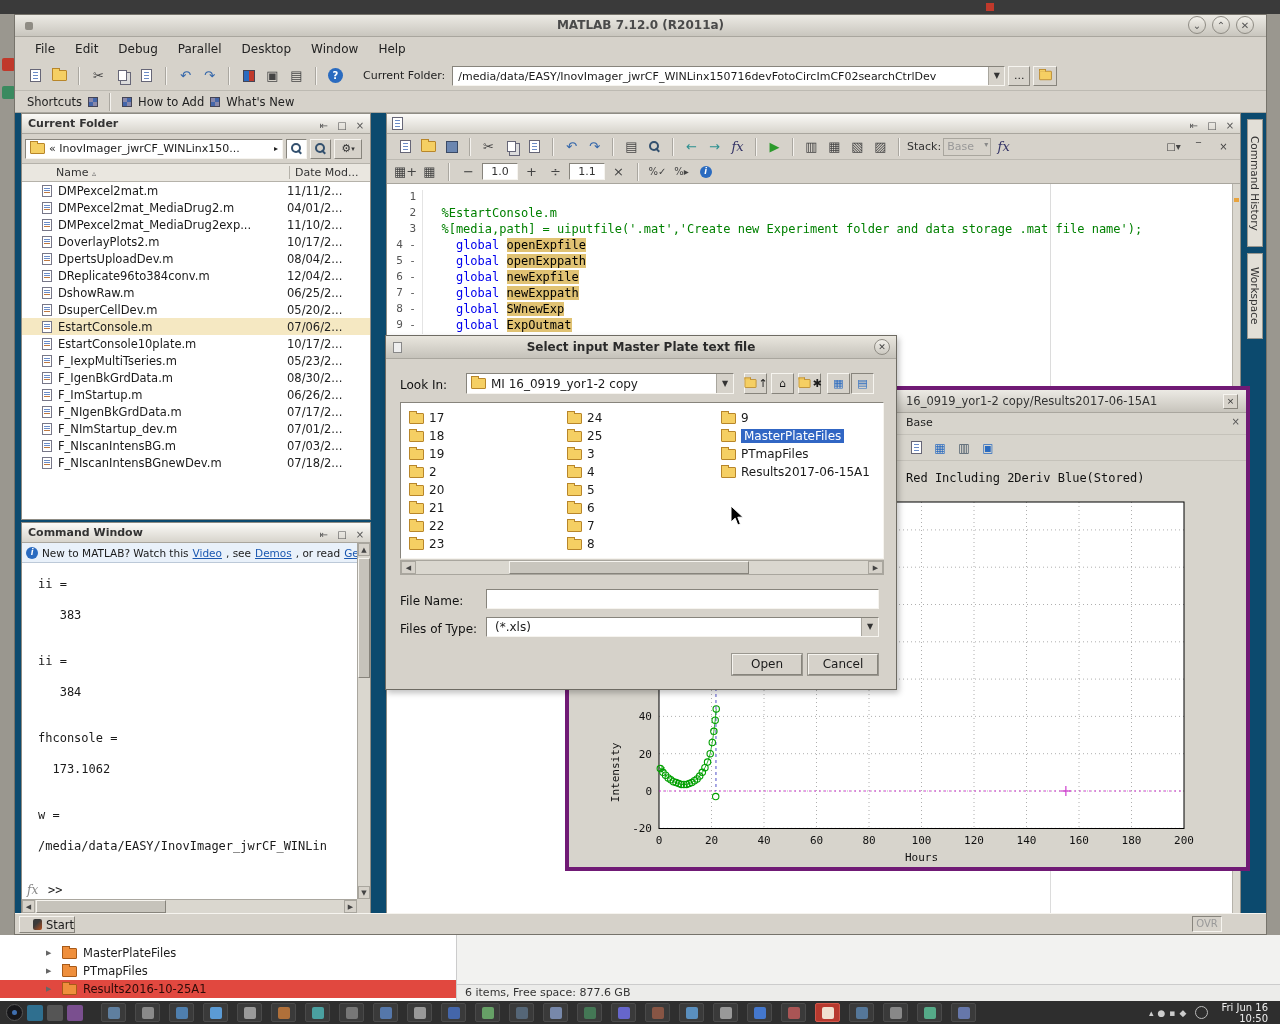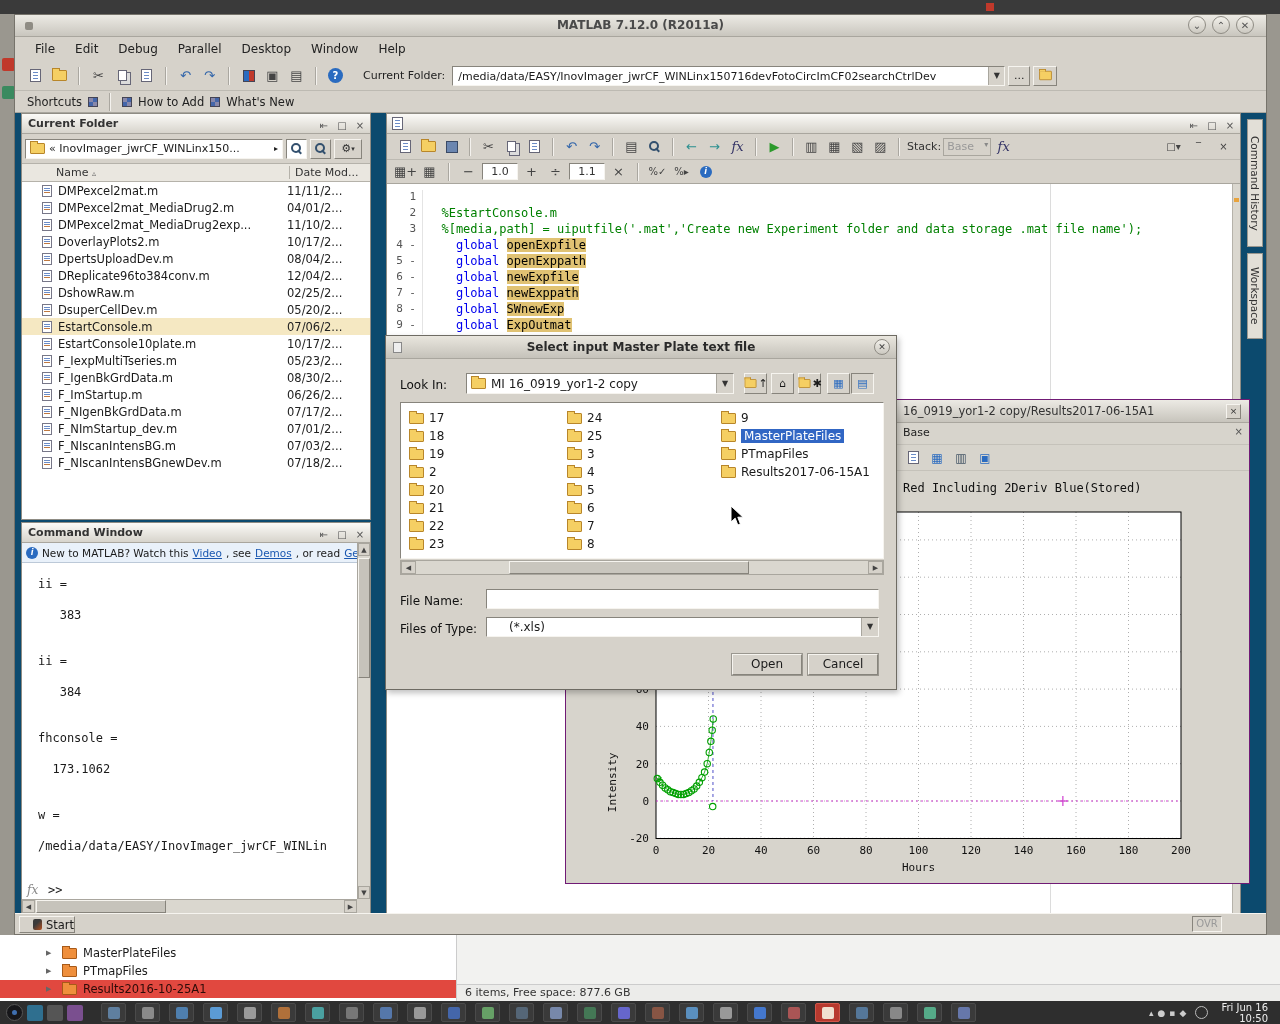--- a/index.html
+++ b/index.html
@@ -104,21 +104,21 @@
 #ed-mlint .mark{position:absolute;left:1px;top:14px;width:5px;height:4px;background:#e8a33d;}
 
 #side-tabs{position:absolute;left:1232px;top:98px;width:17px;height:801px;}
 .vtab{position:absolute;left:0;width:16px;background:#e2dfd7;border:1px solid #9a978f;writing-mode:vertical-rl;font-size:10.5px;color:#333;padding:8px 1px;text-align:center;}
 
 #ml-status{position:absolute;left:0;bottom:0;right:0;height:21px;border-top:1px solid #f6f4ef;background:#d6d2ca;}
 #start-btn{position:absolute;left:4px;top:2px;width:56px;height:17px;display:flex;align-items:center;gap:4px;padding-left:13px;font-size:11.5px;}
 .start-ico{width:11px;height:11px;background:linear-gradient(135deg,#3a3a3a 40%,#b8501e);border-radius:2px;}
 #ovr{position:absolute;right:44px;top:2px;width:30px;height:16px;text-align:center;font-size:10px;color:#999;border:1px solid;border-color:#87847c #f6f4ef #f6f4ef #87847c;background:#d6d2ca;line-height:14px;}
 
-#fig{position:absolute;left:565px;top:399px;width:685px;height:485px;background:#d7d4cc;border:1px solid #701a75;z-index:20;}
+#fig{position:absolute;left:565px;top:386px;width:685px;height:485px;background:#d7d4cc;border:4px solid #701a75;z-index:20;}
 #fig-titlebar{position:absolute;left:0;top:0;right:0;height:23px;background:linear-gradient(#eceae4,#c7c4bc);border-bottom:1px solid #a9a69e;}
 #fig-title{position:absolute;left:337px;top:4px;font-size:11.5px;color:#333;white-space:nowrap;}
 #fig-close{position:absolute;right:8px;top:4px;width:15px;height:15px;font-size:9px;line-height:13px;text-align:center;color:#333;}
 #fig-baserow{position:absolute;left:0;top:23px;right:0;height:22px;border-bottom:1px solid #c5c2ba;}
 #fig-base{position:absolute;left:337px;top:3px;font-size:11px;color:#222;}
 #fig-base-x{position:absolute;right:6px;top:3px;font-size:10px;color:#555;}
 #fig-tools{position:absolute;left:0;top:45px;right:0;height:26px;border-bottom:1px solid #c5c2ba;display:flex;align-items:center;gap:4px;padding-left:337px;}
 .figtbi{width:20px;height:20px;display:flex;align-items:center;justify-content:center;font-size:12px;color:#456;}
 #fig-svg{position:absolute;left:0;top:76px;width:685px;height:405px;}
 
@@ -134,21 +134,21 @@
 #dlg-list{position:absolute;left:14px;top:66px;width:484px;height:157px;background:#fff;border:1px solid;border-color:#87847c #f6f4ef #f6f4ef #87847c;overflow:hidden;}
 .dlg-col{position:absolute;top:6px;}
 #dlg-c1{left:8px;}#dlg-c2{left:166px;}#dlg-c3{left:320px;}
 .dlg-item{height:18px;display:flex;align-items:center;gap:5px;font-size:12px;white-space:nowrap;}
 .dlg-lab.sel{background:#3166c4;color:#fff;padding:0 3px;}
 #dlg-hscroll{position:absolute;left:14px;top:224px;width:484px;height:15px;background:#dad7cf;border:1px solid #a9a69e;}
 #dlg-hscroll .lt,#dlg-hscroll .rt{position:absolute;top:0;width:15px;height:13px;background:#d6d2ca;border:1px solid #a9a69e;font-size:7px;line-height:13px;text-align:center;color:#444;}
 #dlg-hscroll .lt{left:0;}#dlg-hscroll .rt{right:0;}
 #dlg-hscroll .thumb{position:absolute;left:108px;top:0;width:240px;height:13px;background:#c9c6be;border:1px solid;border-color:#f6f4ef #87847c #87847c #f6f4ef;}
 #fn-input{position:absolute;left:100px;top:253px;width:393px;height:20px;background:#fff;border:1px solid;border-color:#87847c #f6f4ef #f6f4ef #87847c;font-size:12px;padding:0 4px;}
-#ft-combo{position:absolute;left:100px;top:281px;width:393px;height:20px;background:#fff;border:1px solid;border-color:#87847c #f6f4ef #f6f4ef #87847c;font-size:12px;padding:2px 22px;}
+#ft-combo{position:absolute;left:100px;top:281px;width:393px;height:20px;background:#fff;border:1px solid;border-color:#87847c #f6f4ef #f6f4ef #87847c;font-size:12px;padding:2px 8px;}
 #ft-combo .drop{position:absolute;right:0;top:0;width:17px;height:18px;background:#d6d2ca;border-left:1px solid #a9a69e;text-align:center;font-size:8px;line-height:18px;color:#333;}
 .dlg-btn{position:absolute;top:318px;width:70px;height:21px;text-align:center;font-size:12px;line-height:19px;background:#d6d2ca;border:1px solid;border-color:#f6f4ef #87847c #87847c #f6f4ef;box-shadow:0 0 0 1px #9a978f;}
 
 #cursor{position:absolute;left:730px;top:505px;z-index:60;}
 
 #fb{position:absolute;left:0;top:935px;width:1280px;height:66px;background:#fff;z-index:4;}
 #fb-rows{position:absolute;left:0;top:9px;width:456px;}
 .fb-row{height:18px;display:flex;align-items:center;gap:6px;padding-left:46px;font-size:11.5px;}
 .fb-exp{font-size:7px;color:#666;width:10px;}
 .fb-row.red{background:#e1483f;}
@@ -321,21 +321,21 @@
           <span class="cf-date">08/04/2...</span>
         </div>
         <div class="cf-row">
           <span class="mfile"></span>
           <span class="cf-name">DReplicate96to384conv.m</span>
           <span class="cf-date">12/04/2...</span>
         </div>
         <div class="cf-row">
           <span class="mfile"></span>
           <span class="cf-name">DshowRaw.m</span>
-          <span class="cf-date">02/25/2...</span>
+          <span class="cf-date">06/25/2...</span>
         </div>
         <div class="cf-row">
           <span class="mfile"></span>
           <span class="cf-name">DsuperCellDev.m</span>
           <span class="cf-date">05/20/2...</span>
         </div>
         <div class="cf-row sel">
           <span class="mfile"></span>
           <span class="cf-name">EstartConsole.m</span>
           <span class="cf-date">07/06/2...</span>

